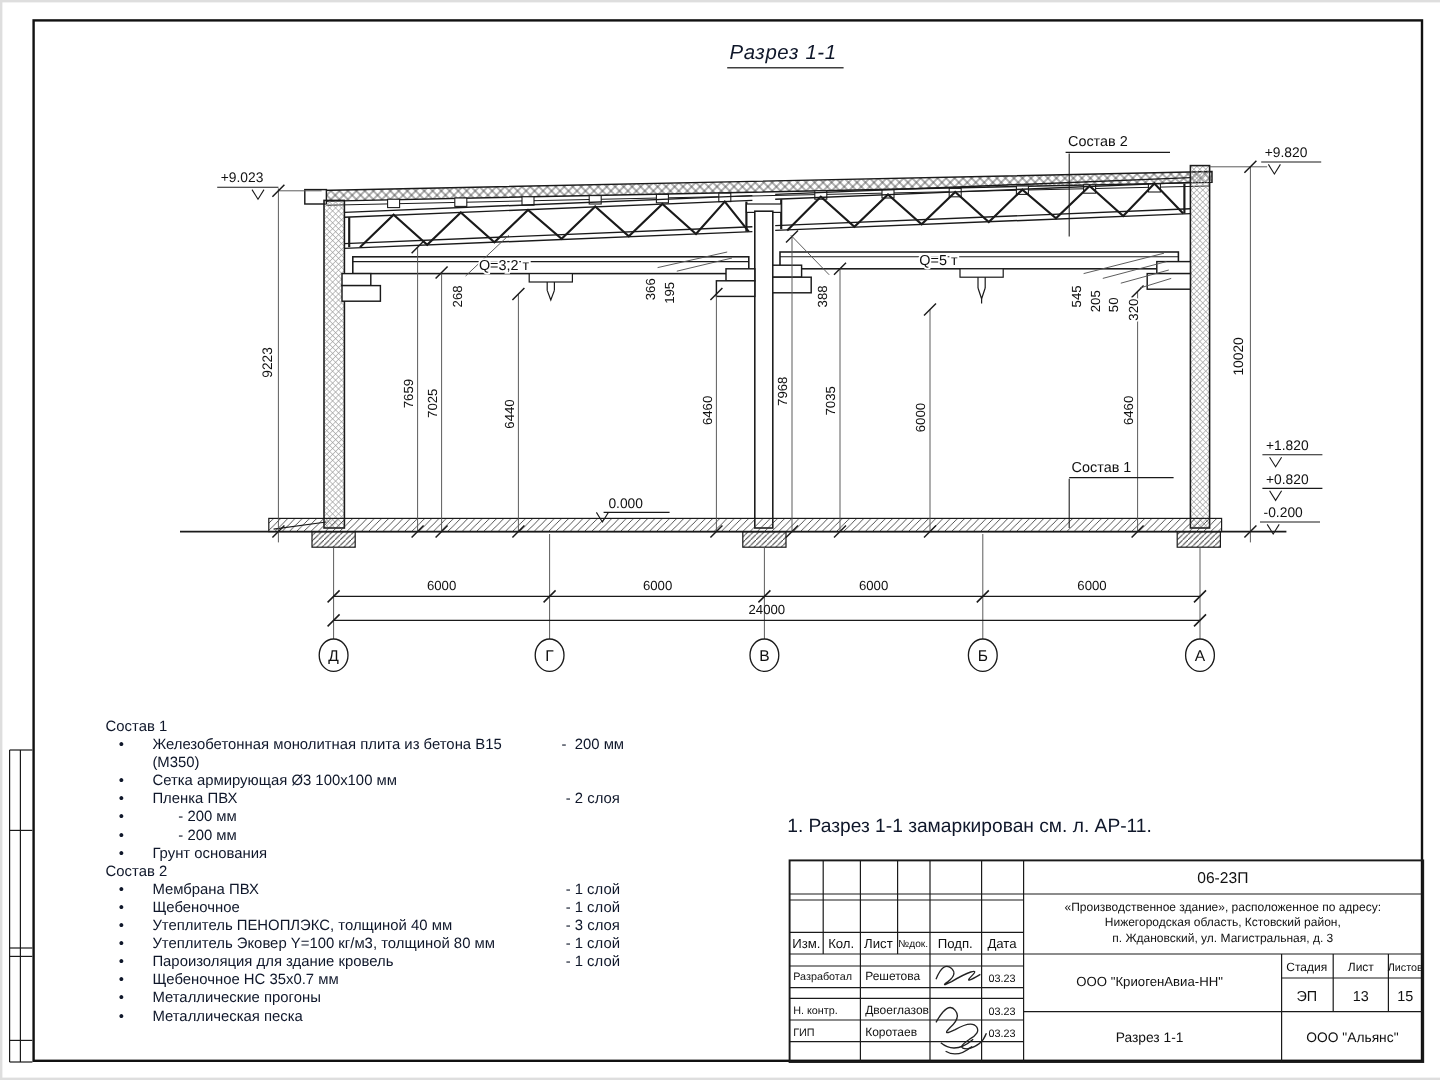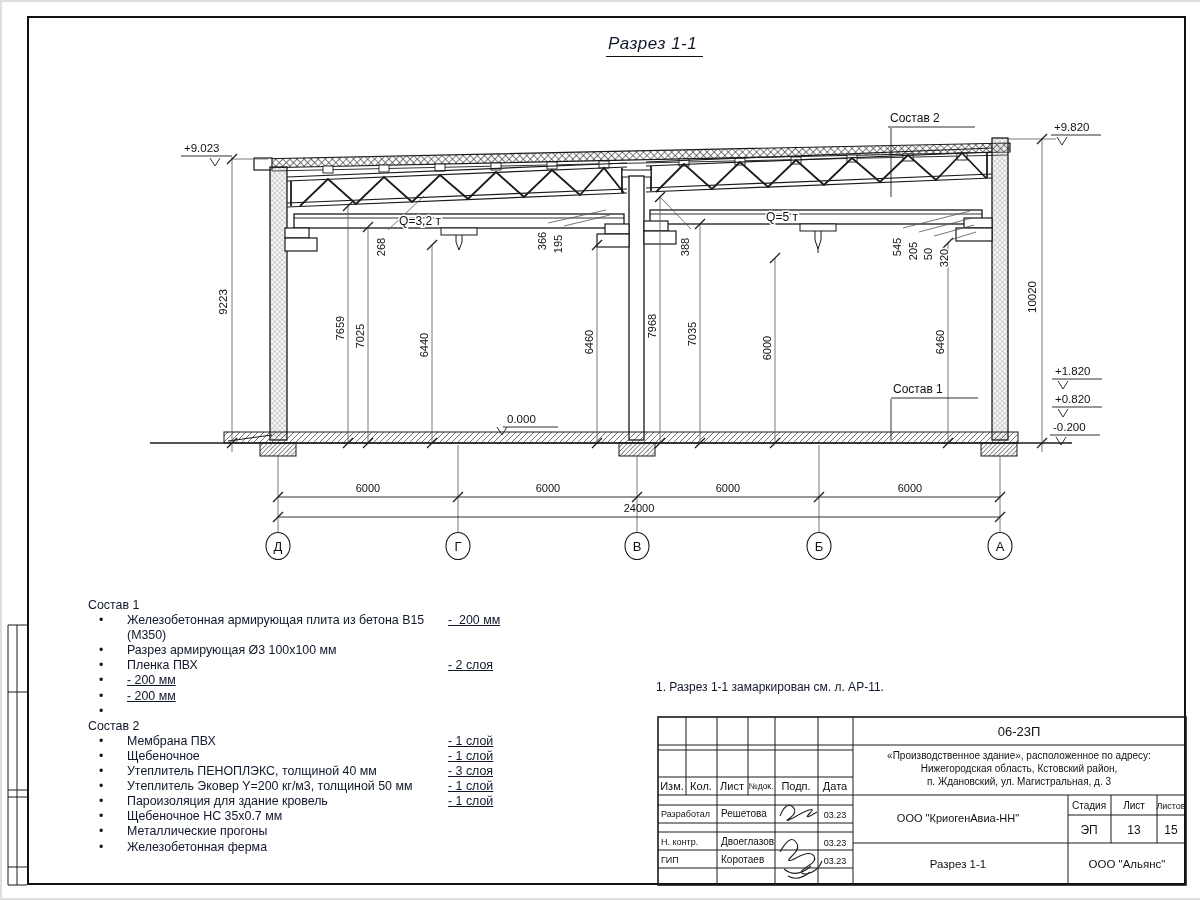--- a/index.html
+++ b/index.html
@@ -12,22 +12,22 @@
   .halo{stroke:#fff;stroke-width:3px;paint-order:stroke;}
   .t11{font-size:11px;} .t12{font-size:12px;} .t13{font-size:13px;}
   .t10{font-size:10px;} .t9{font-size:9px;} .t8{font-size:8.5px;} .t115{font-size:11.5px;}
   .drawing-title{position:absolute;left:606px;top:34px;font-size:17px;font-style:italic;font-weight:500;
         letter-spacing:.5px;border-bottom:1.4px solid #111;padding:0 6px 2px 2px;}
   .lists{position:absolute;left:88px;top:598px;width:452px;font-size:12.4px;line-height:15.1px;}
   .lists .ttl{font-weight:400;}
   .li{display:flex;}
   .li .bl{width:39px;padding-left:11px;box-sizing:border-box;}
   .li .nm{flex:1;}
-  .li .val{width:92px;text-align:left;white-space:pre;text-decoration:underline;}
-  .note{position:absolute;left:656px;top:680px;font-size:12px;}
+  .li .val{width:92px;text-align:center;white-space:pre;}
+  .note{position:absolute;left:656px;top:680px;font-size:16px;}
 </style>
 </head>
 <body>
 <div class="page">
 
 <div class="page-edge"></div>
 <div class="frame"></div>
 
 <div class="drawing-title">Разрез 1-1</div>
 
@@ -354,83 +354,84 @@
     <text x="1171" y="834" text-anchor="middle" class="t12">15</text>
     <text x="958" y="868" text-anchor="middle" class="t115">Разрез 1-1</text>
     <text x="1127" y="868" text-anchor="middle" class="t115">ООО "Альянс"</text>
   </g>
 </svg>
 
 <div class="lists">
   <div class="ttl">Состав 1</div>
   <div class="li">
         <span class="bl">•</span>
-        <span class="nm">Железобетонная армирующая плита из бетона В15 (М350)</span>
+        <span class="nm">Железобетонная монолитная плита из бетона В15 (М350)</span>
         <span class="val">-  200 мм</span>
       </div>
   <div class="li">
         <span class="bl">•</span>
-        <span class="nm">Разрез армирующая Ø3 100х100 мм</span>
+        <span class="nm">Сетка армирующая Ø3 100х100 мм</span>
         <span class="val"></span>
       </div>
   <div class="li">
         <span class="bl">•</span>
         <span class="nm">Пленка ПВХ</span>
         <span class="val">- 2 слоя</span>
       </div>
   <div class="li">
         <span class="bl">•</span>
         <span class="val">- 200 мм</span>
       </div>
   <div class="li">
         <span class="bl">•</span>
         <span class="val">- 200 мм</span>
       </div>
   <div class="li">
         <span class="bl">•</span>
+        <span class="nm">Грунт основания</span>
         <span class="val"></span>
       </div>
   <div class="ttl">Состав 2</div>
   <div class="li">
         <span class="bl">•</span>
         <span class="nm">Мембрана ПВХ</span>
         <span class="val">- 1 слой</span>
       </div>
   <div class="li">
         <span class="bl">•</span>
         <span class="nm">Щебеночное</span>
         <span class="val">- 1 слой</span>
       </div>
   <div class="li">
         <span class="bl">•</span>
         <span class="nm">Утеплитель ПЕНОПЛЭКС, толщиной 40 мм</span>
         <span class="val">- 3 слоя</span>
       </div>
   <div class="li">
         <span class="bl">•</span>
-        <span class="nm">Утеплитель Эковер Y=200 кг/м3, толщиной 50 мм</span>
+        <span class="nm">Утеплитель Эковер Y=100 кг/м3, толщиной 80 мм</span>
         <span class="val">- 1 слой</span>
       </div>
   <div class="li">
         <span class="bl">•</span>
         <span class="nm">Пароизоляция для здание кровель</span>
         <span class="val">- 1 слой</span>
       </div>
   <div class="li">
         <span class="bl">•</span>
         <span class="nm">Щебеночное НС 35х0.7 мм</span>
         <span class="val"></span>
       </div>
   <div class="li">
         <span class="bl">•</span>
         <span class="nm">Металлические прогоны</span>
         <span class="val"></span>
       </div>
   <div class="li">
         <span class="bl">•</span>
-        <span class="nm">Железобетонная ферма</span>
+        <span class="nm">Металлическая песка</span>
         <span class="val"></span>
       </div>
 </div>
 
 <div class="note">1. Разрез 1-1 замаркирован см. л. АР-11.</div>
 
 </div>
 
 </body></html>

